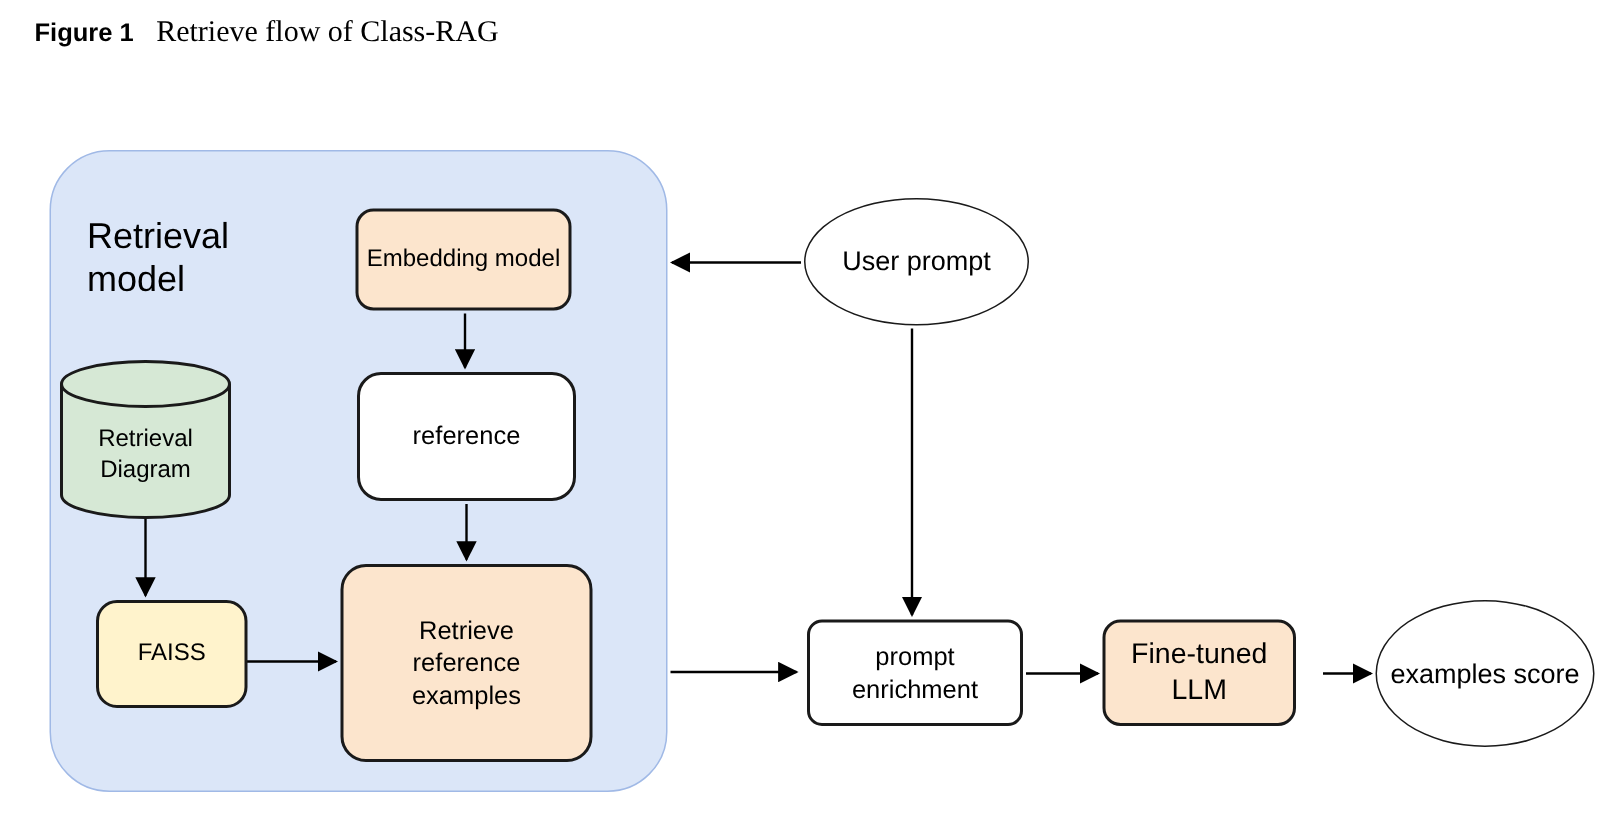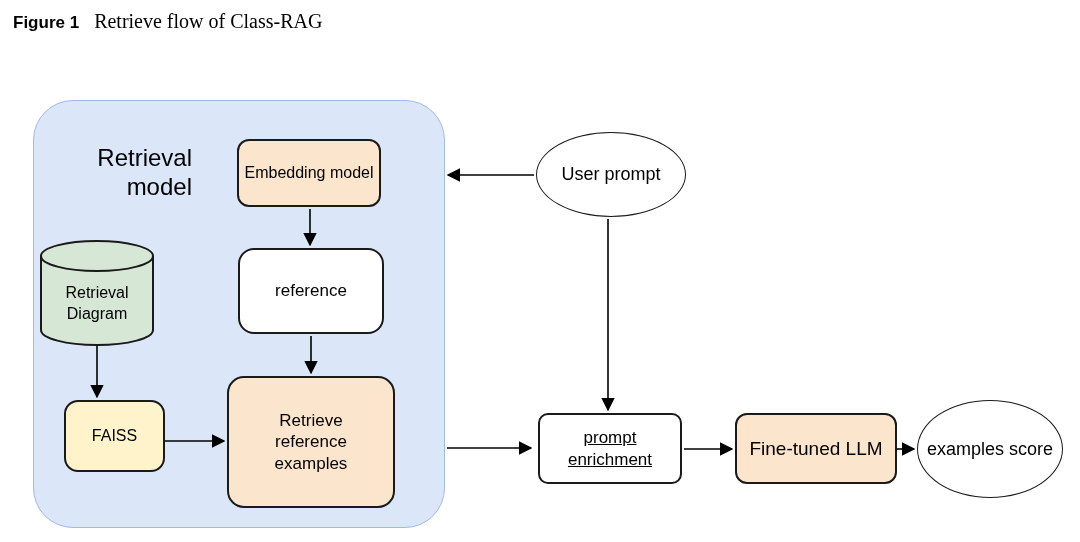--- a/index.html
+++ b/index.html
@@ -10,54 +10,54 @@
     --c-yellow:#fff3cc;
     --c-white:#ffffff;
     --c-stroke:#1a1a1a;
   }
   html,body{margin:0;padding:0;}
   body{
     width:1080px;height:542px;background:#ffffff;position:relative;
     font-family:"Liberation Sans",sans-serif;color:#000;overflow:hidden;
   }
   .figure-caption{
-    position:absolute;left:13px;top:10px;display:flex;align-items:baseline;gap:15px;
+    position:absolute;left:23px;top:10px;display:flex;align-items:baseline;gap:15px;
     white-space:nowrap;
   }
   .figure-caption .fig-label{
     font-family:"Liberation Sans",sans-serif;font-weight:bold;font-size:17px;
   }
   .figure-caption .fig-text{
     font-family:"Liberation Serif","DejaVu Serif",serif;font-size:20px;
   }
   .layer{position:absolute;left:0;top:0;width:1080px;height:542px;}
   #container-box{
     position:absolute;left:33px;top:100px;width:412px;height:428px;
     background:var(--c-container-fill);
     border:1px solid var(--c-container-border);
     border-radius:40px;box-sizing:border-box;
   }
   #container-label{
     position:absolute;left:58px;top:143px;width:134px;
-    font-size:24px;line-height:29px;text-align:right;
+    font-size:24px;line-height:29px;text-align:left;
   }
   .node{
     position:absolute;display:flex;align-items:center;justify-content:center;
     text-align:center;box-sizing:border-box;background:var(--c-white);
     border:2px solid var(--c-stroke);line-height:1.25;
   }
   .rounded{border-radius:12px;}
   .ellipse{border-radius:50%;border-width:1.5px;}
   #node-embedding-model{left:237px;top:139px;width:144px;height:68px;background:var(--c-peach);font-size:16px;padding:0 4px;}
   #node-embedding{left:238px;top:248px;width:146px;height:86px;border-radius:16px;font-size:17px;}
   #node-retrieve-reference{left:227px;top:376px;width:168px;height:132px;background:var(--c-peach);border-radius:17px;font-size:17px;padding:0 26px;}
   #node-faiss{left:52px;top:400px;width:101px;height:72px;background:var(--c-yellow);border-radius:14px;font-size:16px;margin-left:12px;}
   #node-user-prompt{left:536px;top:132px;width:150px;height:85px;font-size:18px;}
-  #node-prompt-enrichment{left:538px;top:413px;width:144px;height:71px;border-radius:10px;font-size:17px;padding:0 16px;text-decoration:underline;}
-  #node-fine-tuned-llm{left:735px;top:413px;width:162px;height:71px;background:var(--c-peach);font-size:19px;}
+  #node-prompt-enrichment{left:538px;top:413px;width:144px;height:71px;border-radius:10px;font-size:17px;padding:0 16px;}
+  #node-fine-tuned-llm{left:735px;top:413px;width:129px;height:71px;background:var(--c-peach);font-size:19px;}
   #node-harmful-score{left:917px;top:400px;width:146px;height:98px;font-size:18px;}
   #node-retrieval-library{
     position:absolute;left:42px;top:268px;width:110px;height:72px;
     display:flex;align-items:center;justify-content:center;text-align:center;
     font-size:16px;line-height:1.3;padding:0 6px;box-sizing:border-box;
   }
   svg{display:block;}
   .edge{stroke:#000;stroke-width:1.6px;fill:none;}
 </style>
 </head>

